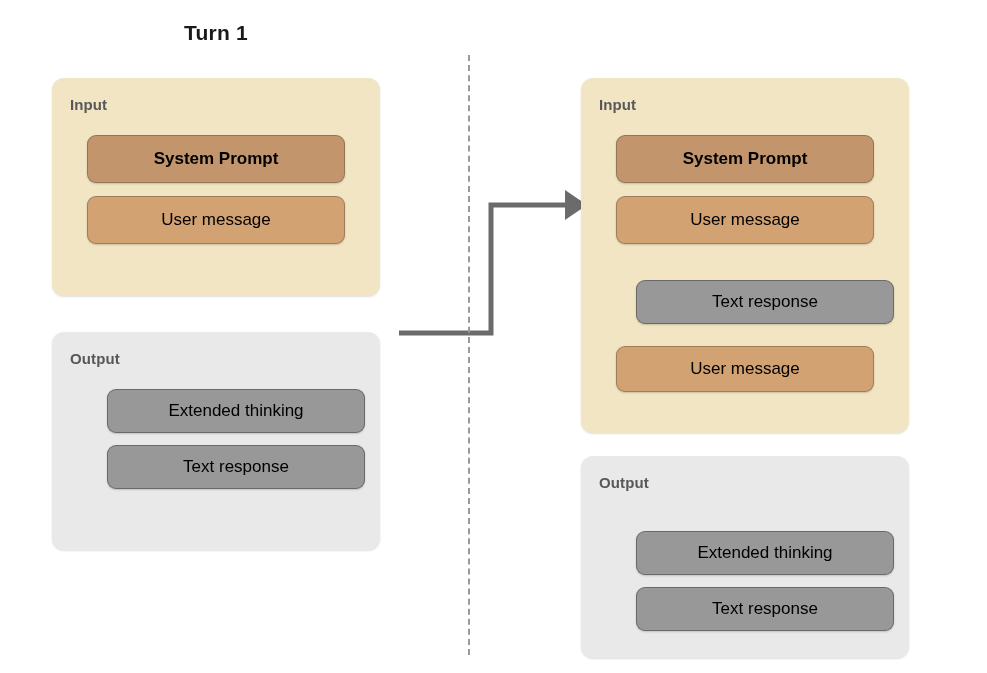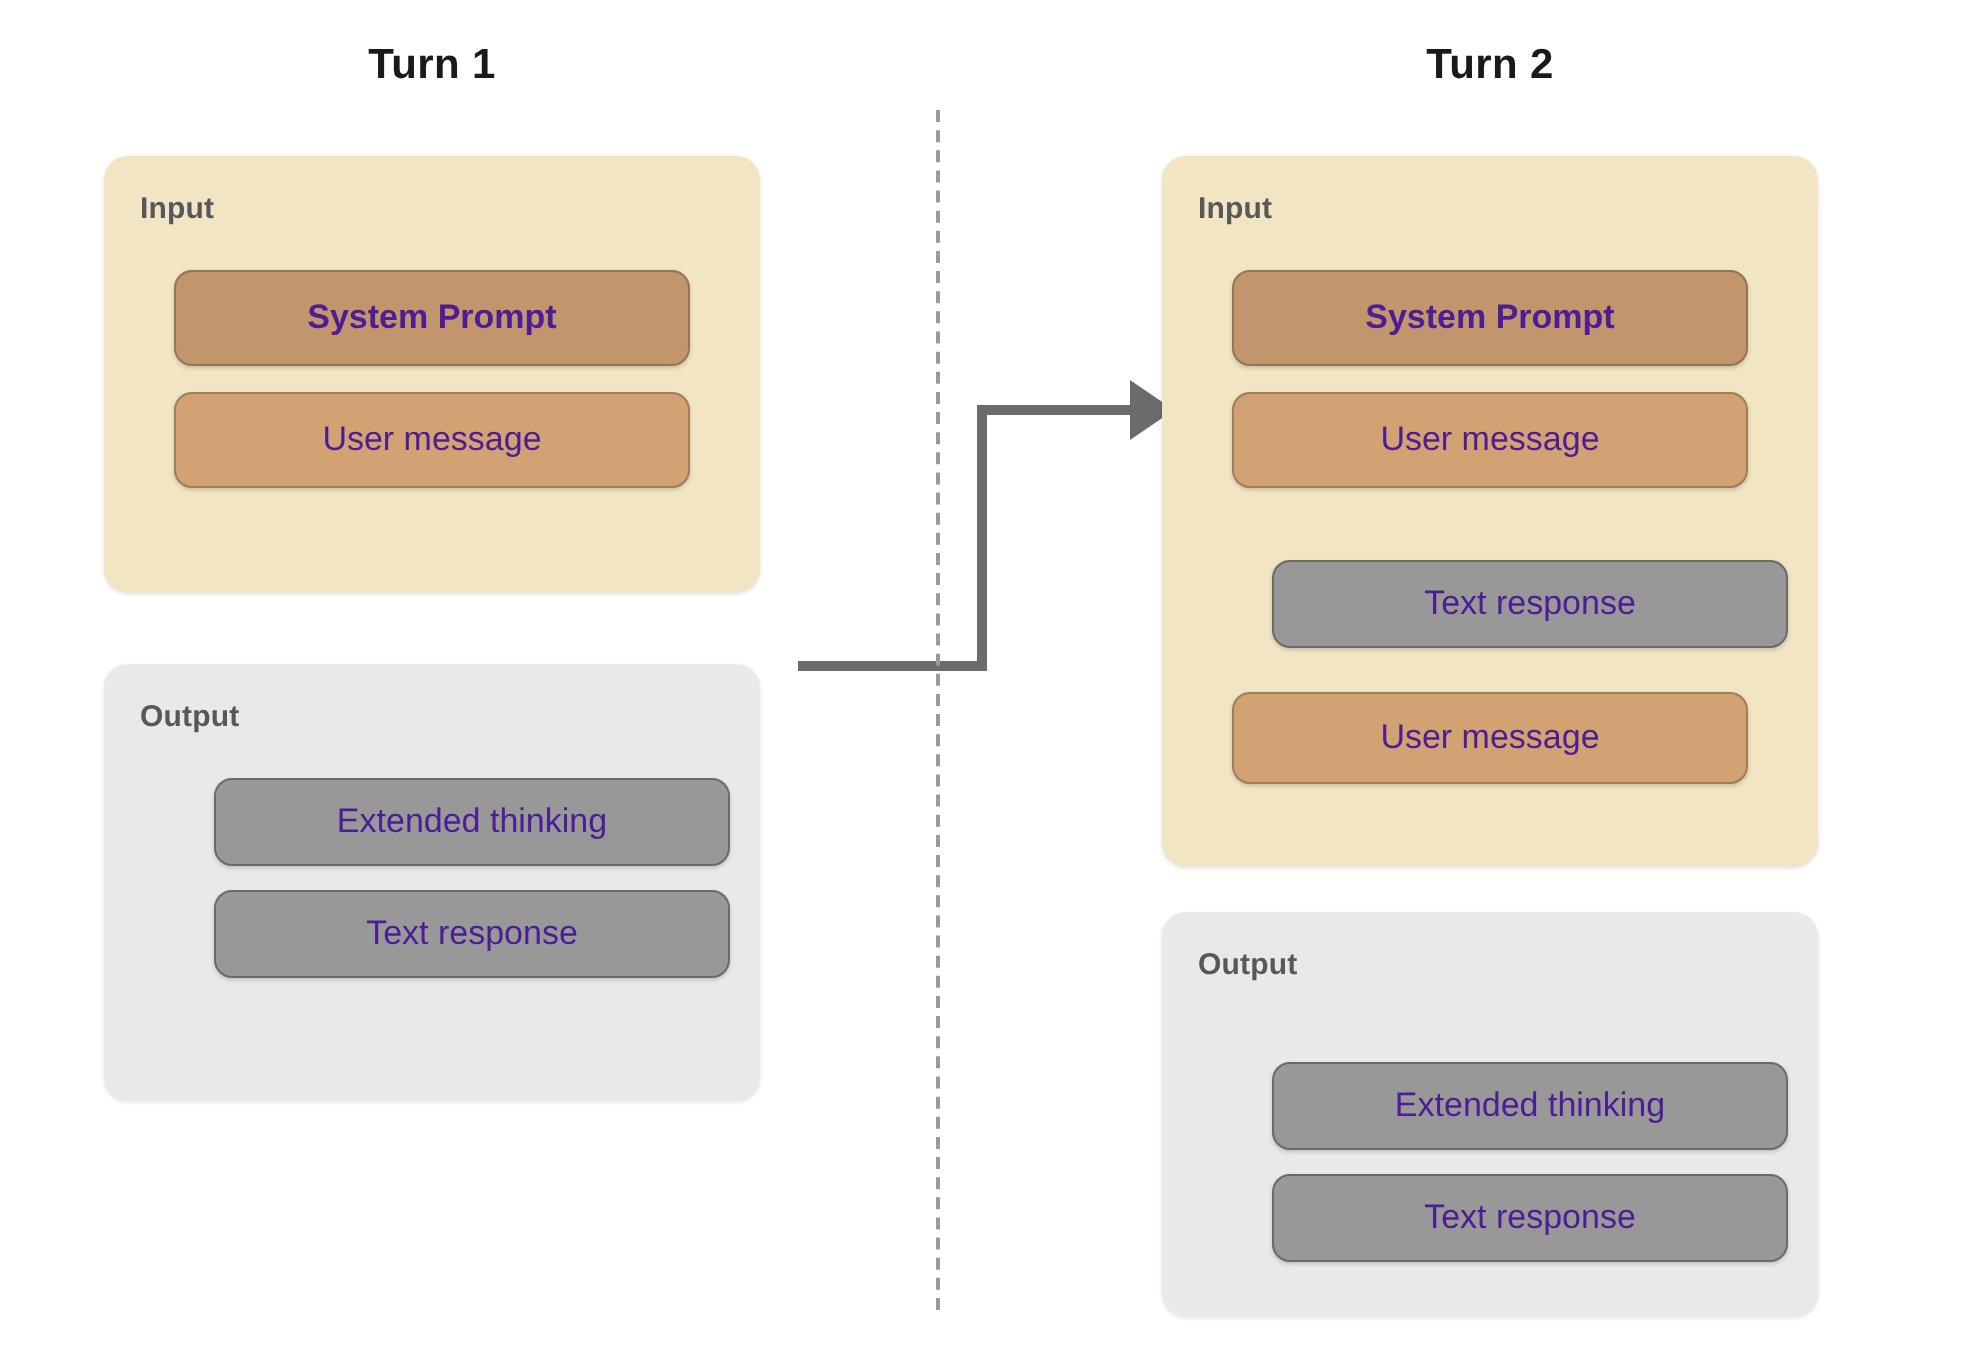--- a/index.html
+++ b/index.html
@@ -55,21 +55,21 @@
     color: #58585a;
     letter-spacing: 0.1px;
   }
 
   
   .pill {
     position: absolute;
     box-sizing: border-box;
     border-radius: 9px;
     border: 1px solid rgba(90,80,65,0.45);
-    color: #4c1d95;
+    color: #000000;
     display: flex;
     align-items: center;
     justify-content: center;
     font-size: 17px;
     white-space: nowrap;
     box-shadow: 0 1px 2px rgba(0,0,0,0.18);
   }
   .pill.system {
     background: #c2956c;
     font-weight: bold;
@@ -95,21 +95,20 @@
     height: 600px;
     border-left: 2px dashed #9a9a9a;
   }
 </style>
 </head>
 <body>
 
 <div class="stage">
 
   <div id="turn1-title" class="turn-title">Turn 1</div>
-  <div id="turn2-title" class="turn-title">Turn 2</div>
 
   <div class="panel input" style="left:48px; top:78px; width:328px; height:218px;">
     <div class="panel-label">Input</div>
     <div class="pill system" style="left:35px; top:57px; width:258px; height:48px;">System Prompt</div>
     <div class="pill user" style="left:35px; top:118px; width:258px; height:48px;">User message</div>
   </div>
 
   <div class="panel output" style="left:48px; top:332px; width:328px; height:218px;">
     <div class="panel-label">Output</div>
     <div class="pill gray" style="left:35px; top:57px; width:258px; height:44px;">Extended thinking</div>

